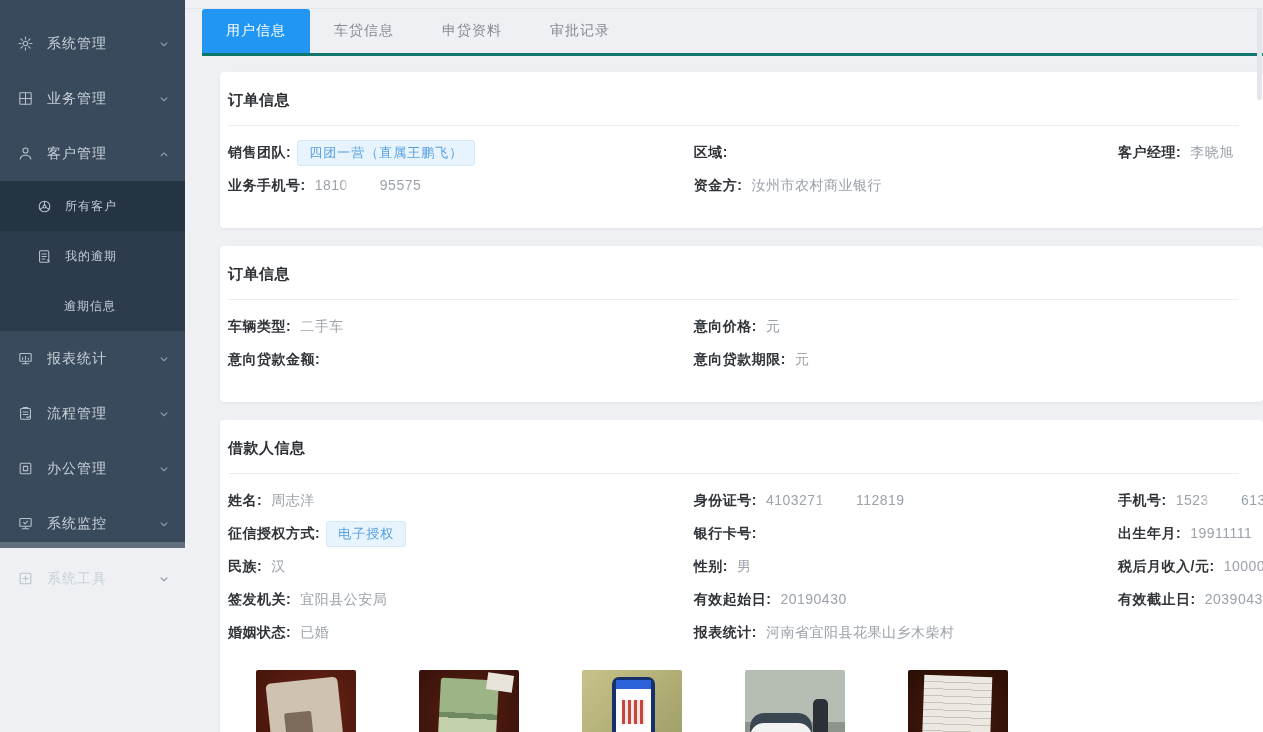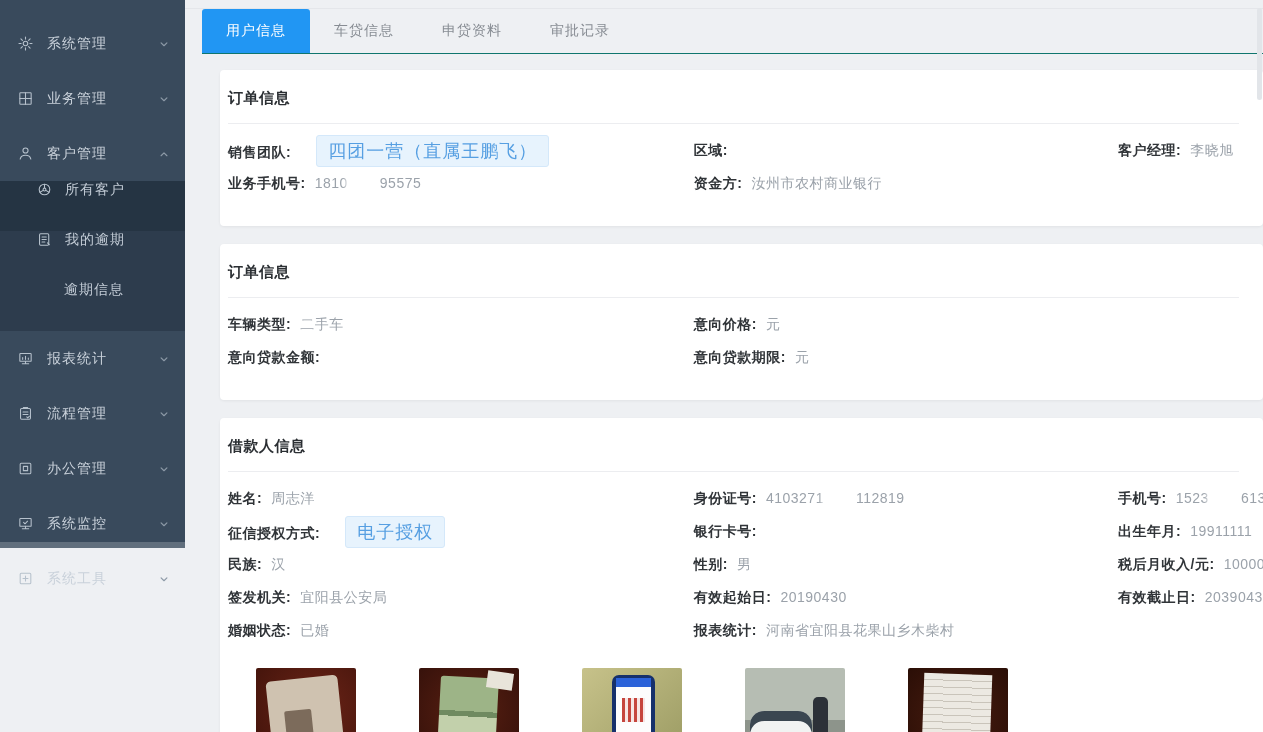--- a/index.html
+++ b/index.html
@@ -6,55 +6,55 @@
     font-family:"Liberation Sans","DejaVu Sans",sans-serif;background:#eef0f3;}
   .app{display:flex;width:1263px;height:732px;position:relative;}
 
   
   .sidebar{width:185px;min-width:185px;height:548px;background:#394a5c;position:relative;}
   .sidebar nav{padding-top:16px;}
   .menu-item{height:55px;display:flex;align-items:center;padding:0 14px 0 17px;
     color:#c9d1da;font-size:14px;letter-spacing:1px;cursor:pointer;}
   .menu-item .menu-label{flex:1;margin-left:13px;}
   .submenu{background:#2d3c4d;}
-  .sub-item{height:50px;display:flex;padding-left:36px;
-    color:#c3ccd6;font-size:14px;letter-spacing:1px;cursor:pointer;}
+  .sub-item{height:50px;display:flex;align-items:center;padding-left:36px;
+    color:#c3ccd6;font-size:12px;letter-spacing:1px;cursor:pointer;}
   .sub-item.active{background:#253443;}
   .sub-item .menu-label{margin-left:12px;}
   .sub-item.no-icon .menu-label{margin-left:28px;}
   .icon{width:17px;height:17px;stroke:#b6c1cc;fill:none;stroke-width:1.5;
     stroke-linecap:round;stroke-linejoin:round;flex:none;}
   .chev{width:14px;height:14px;stroke:#8d9aa7;fill:none;stroke-width:2;
     stroke-linecap:round;stroke-linejoin:round;flex:none;}
   .sidebar-footer{position:absolute;bottom:0;left:0;width:100%;height:6px;
     background:#76828f;opacity:.65;}
 
   
   .main{flex:1;height:732px;overflow:hidden;padding-left:17px;box-sizing:border-box;}
   .topstrip{height:8px;border-bottom:1px solid #e4e6ea;margin-left:-17px;padding-left:17px;}
-  .tabs{display:flex;height:44px;align-items:stretch;border-bottom:1px solid #0f766e;}
+  .tabs{display:flex;height:44px;align-items:stretch;border-bottom:3px solid #0f766e;}
   .tab{display:flex;align-items:center;padding:0 24px;font-size:14px;color:#878c93;
     cursor:pointer;letter-spacing:1px;}
   .tab.active{background:#2196f3;color:#fff;border-radius:3px 3px 0 0;}
 
   
   .card{background:#fff;border-radius:4px;margin:16px 0 0 18px;
     padding:19px 0 26px 8px;box-shadow:0 1px 3px rgba(0,0,0,.06);}
   .card + .card{margin-top:18px;}
   .card-title{font-size:15px;font-weight:700;color:#2b2f33;letter-spacing:.5px;}
   .card-divider{border-bottom:1px solid #ecedf0;margin:15px 0 10px -0px;margin-right:24px;}
   .frow{display:grid;grid-template-columns:45% 41% 14%;height:33px;align-items:center;}
   .field{white-space:nowrap;font-size:14px;}
   .f-label{font-weight:700;color:#303438;letter-spacing:.5px;}
   .f-label::after{content:":";}
   .f-value{color:#9ba2aa;margin-left:9px;letter-spacing:.5px;}
   .mask{display:inline-block;width:30px;height:15px;background:#fff;
     box-shadow:0 0 4px 3px #fff;vertical-align:-2px;margin:0 1px;}
-  .tag{display:inline-block;margin-left:25px;background:#e7f3fd;color:#569fe2;
-    border:1px solid #d4e8fa;border-radius:3px;padding:3px 11px;font-size:18px;
+  .tag{display:inline-block;margin-left:6px;background:#e7f3fd;color:#569fe2;
+    border:1px solid #d4e8fa;border-radius:3px;padding:3px 11px;font-size:13px;
     letter-spacing:1px;cursor:pointer;}
 
   
   .photos{display:flex;gap:63px;margin-top:21px;margin-left:28px;}
   .photo-wrap{width:100px;text-align:center;}
   .photo{width:100px;height:95px;border-radius:2px;position:relative;overflow:hidden;cursor:pointer;}
   .photo i{position:absolute;display:block;}
 
   .ph-idcard{background:radial-gradient(circle at 60% 40%,#6b2417,#3f120a);}
   .ph-idcard .p1{left:13%;top:11%;width:72%;height:76%;background:#cfc2b0;

